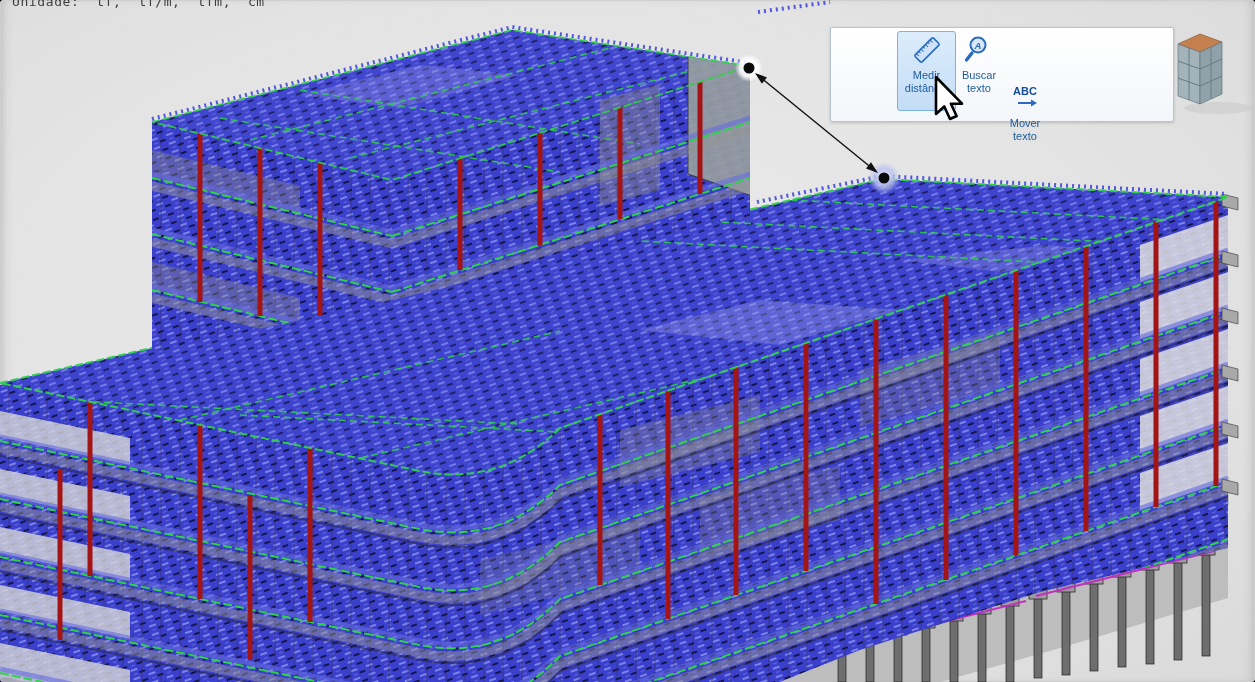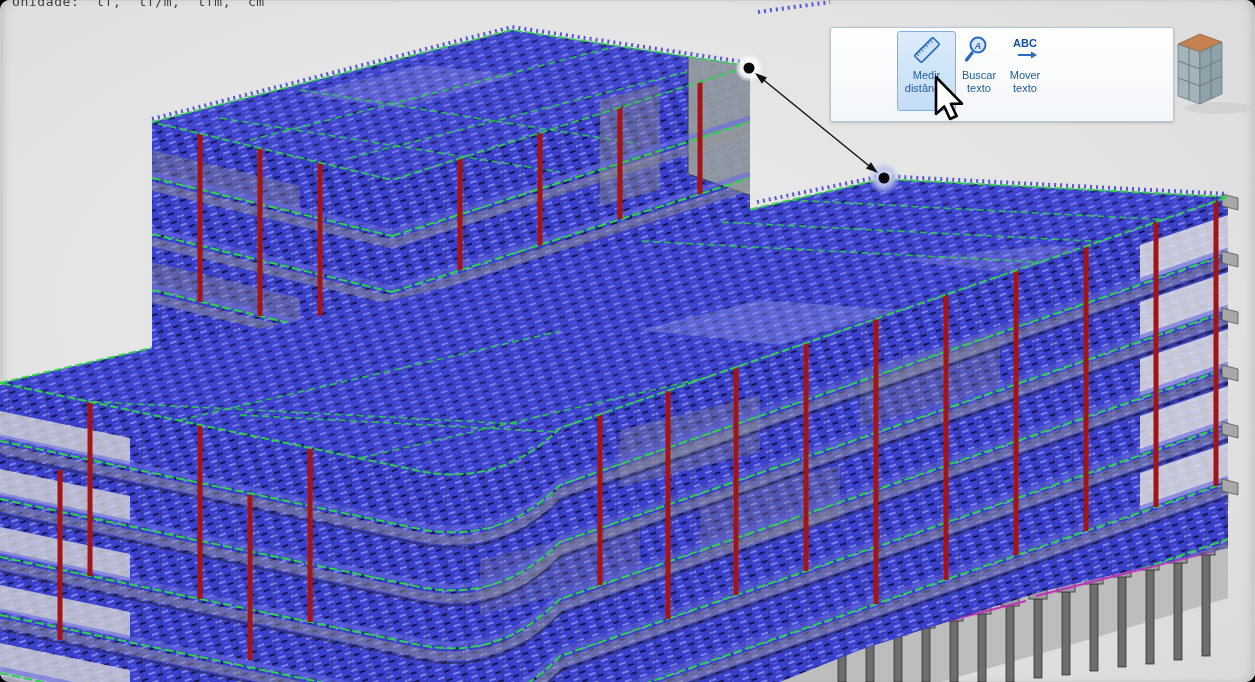--- a/index.html
+++ b/index.html
@@ -1,35 +1,35 @@
 <!DOCTYPE html>
 <html><head>
 <meta charset="utf-8">
 <style>
   html,body{margin:0;padding:0;background:#000;width:1255px;height:682px;overflow:hidden;}
-  .frame{position:absolute;inset:0;border-radius:10px;overflow:hidden;
+  .frame{position:absolute;inset:0;border-radius:4px;overflow:hidden;
     background:radial-gradient(ellipse at 45% 45%, #eaeaea 0%, #e4e4e4 55%, #dadada 100%);
     box-shadow:inset 0 0 0 1px #cfcfcf, inset 8px 0 14px -10px #9a9a9a, inset -8px 0 14px -10px #9a9a9a;}
   .units{position:absolute;top:-6px;left:12px;font:13px "DejaVu Sans Mono",monospace;
     color:#3e3e3e;letter-spacing:.6px;white-space:pre;z-index:30;}
   .scene{position:absolute;left:0;top:0;z-index:5;}
 
   
   .panel{position:absolute;left:830px;top:27px;width:342px;height:93px;z-index:40;
     background:linear-gradient(#ffffff, #f3f6fa);
     border:1px solid #b9c4d2;border-radius:2px;box-shadow:0 1px 3px rgba(0,0,0,.18);}
   .group-label{position:absolute;left:0;right:0;bottom:1px;text-align:center;
     font:11px "Liberation Sans",sans-serif;color:#93a0ad;}
   .tbtn{position:absolute;top:3px;height:78px;display:flex;flex-direction:column;align-items:center;
     border:1px solid transparent;border-radius:3px;cursor:default;}
   .tbtn .lbl{font:11px "Liberation Sans",sans-serif;color:#1d5b9f;line-height:12.5px;text-align:center;}
   .tbtn svg{margin:2px 0 3px 0;}
   .tbtn.selected{background:linear-gradient(#dcecfb,#c3ddf6);border-color:#7db1e3;}
   .b1{left:5px;width:58px;} .b2{left:66px;width:57px;} .b3{left:126px;width:42px;}
-  .b4{left:170px;width:46px;} .b5{left:218px;width:52px;} .b6{left:272px;width:66px;}
+  .b4{left:170px;width:46px;margin-top:48px;} .b5{left:218px;width:52px;} .b6{left:272px;width:66px;}
 
   .cube{position:absolute;left:1176px;top:28px;z-index:38;}
   .cursor{position:absolute;left:934px;top:76px;z-index:60;}
 </style>
 </head>
 <body>
 
 <div class="frame">
 
   <svg class="scene" width="1255" height="682" viewBox="0 0 1255 682">

